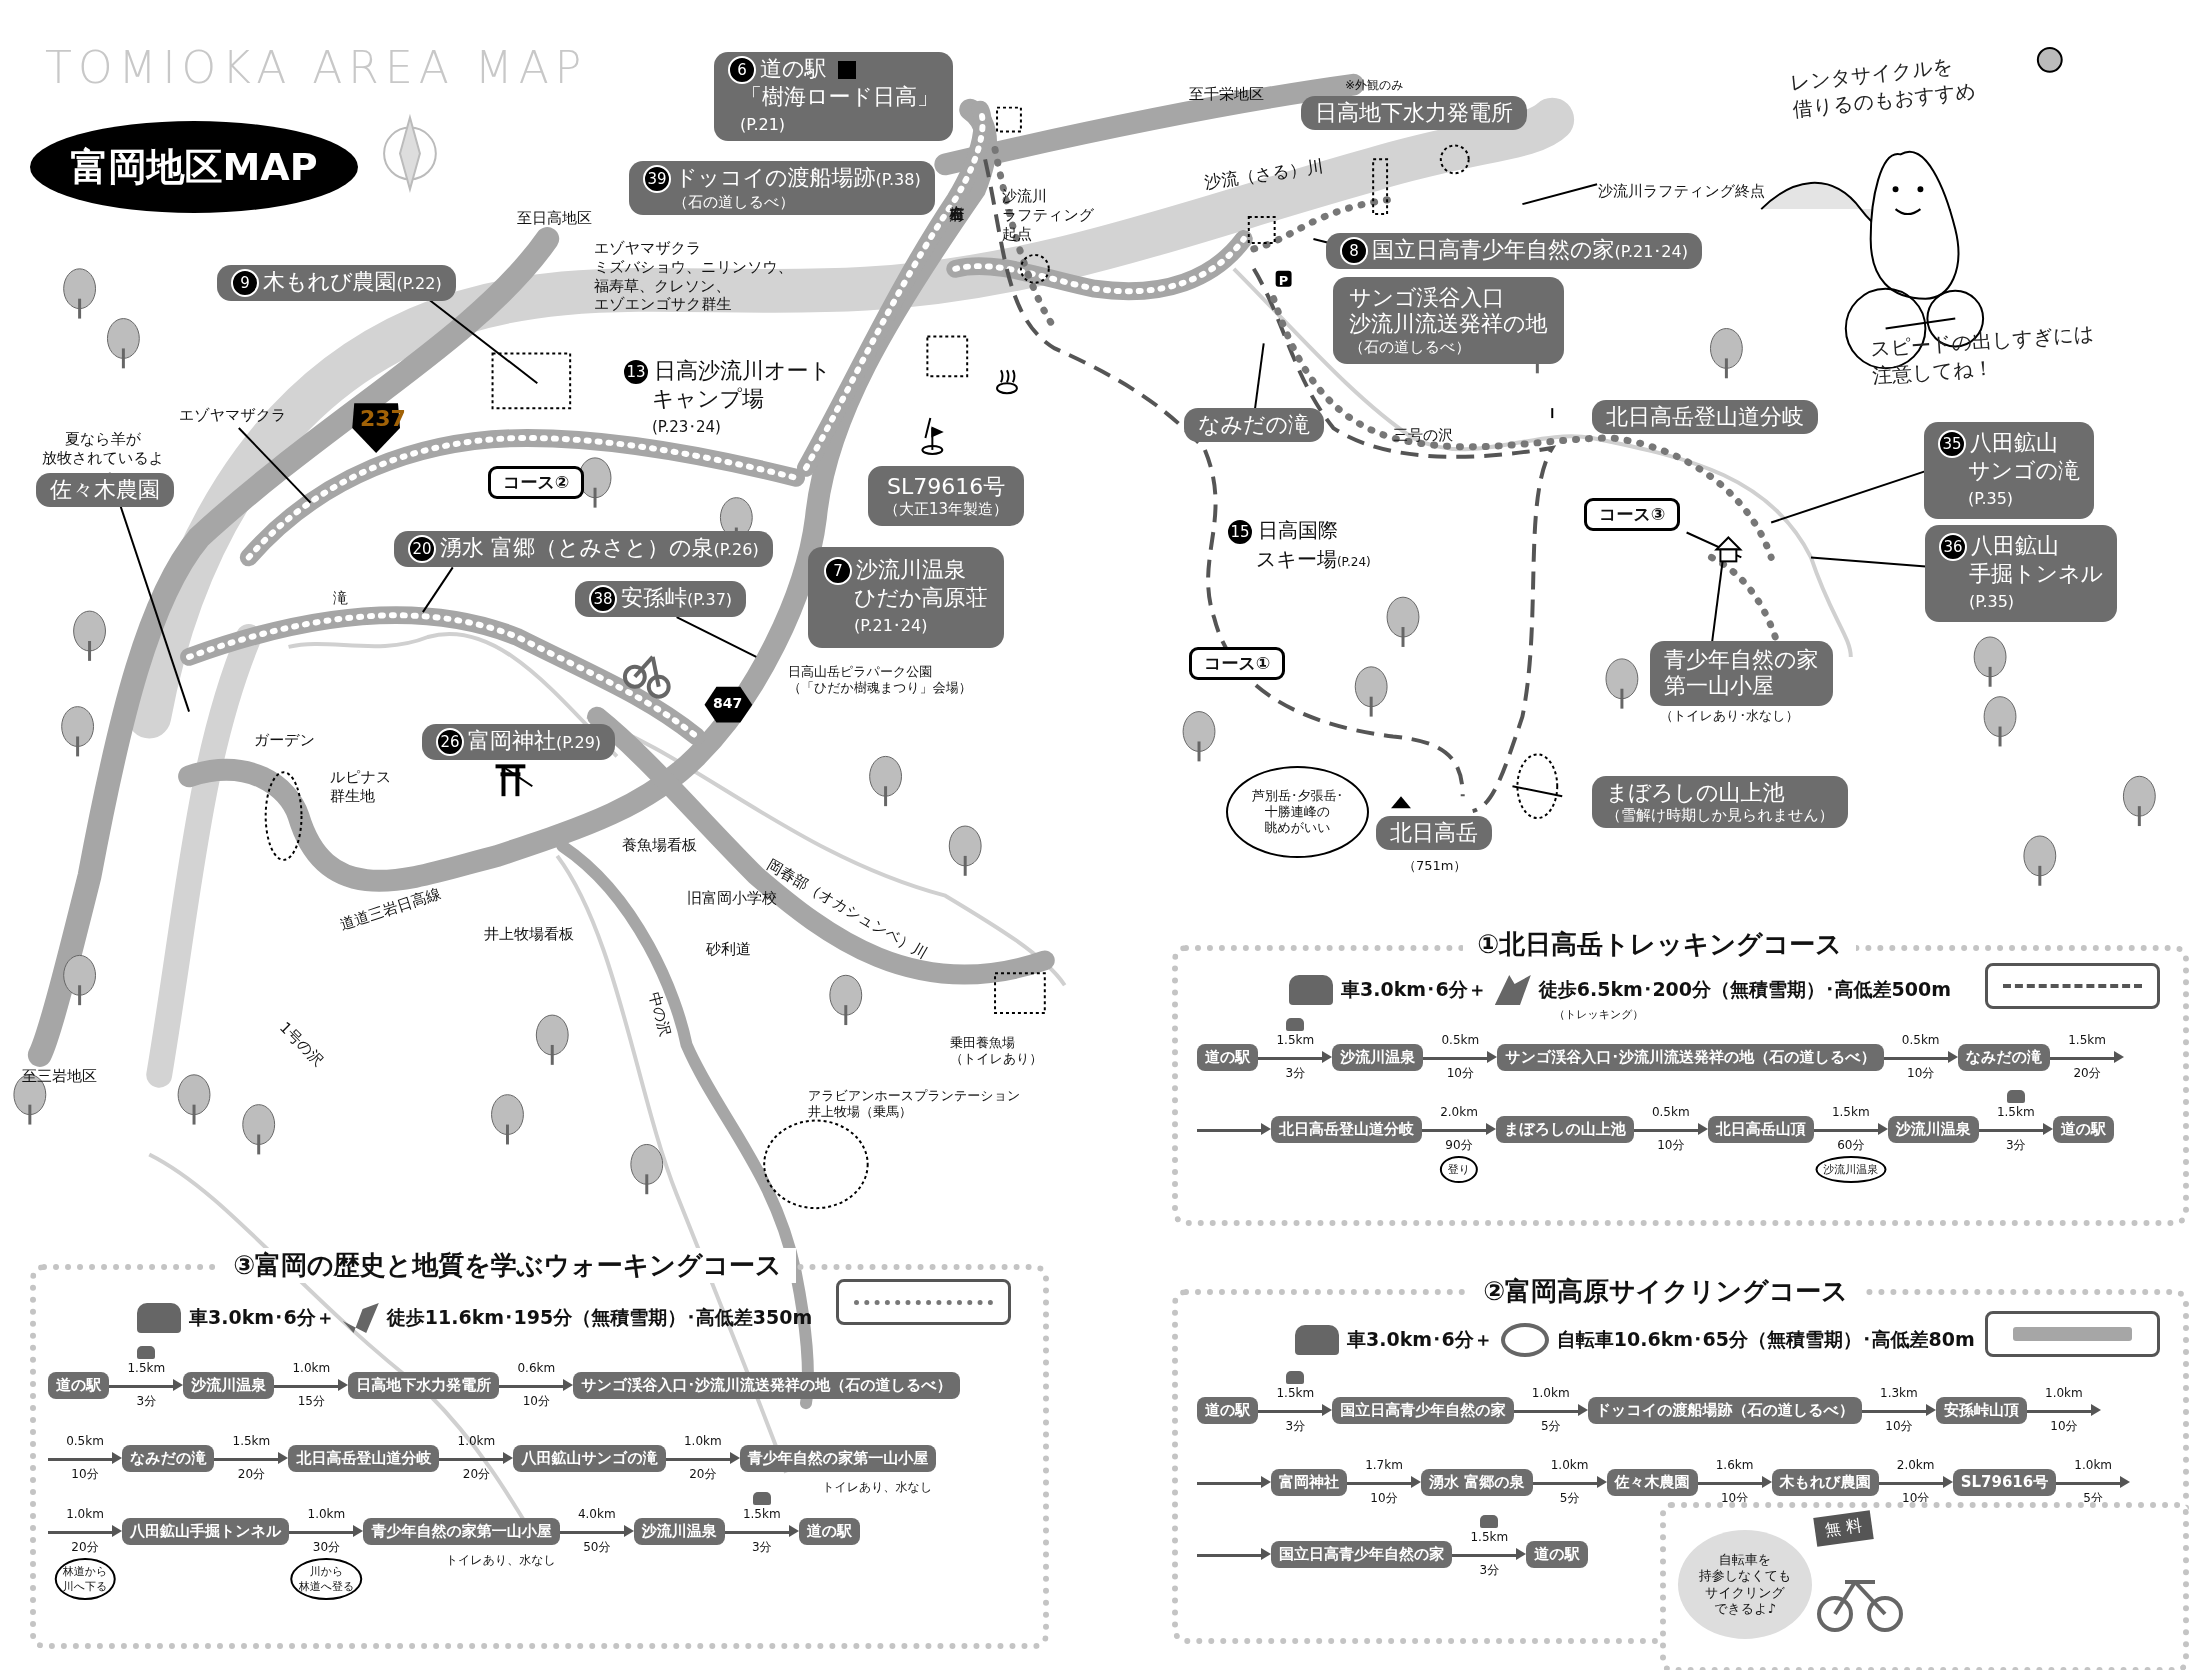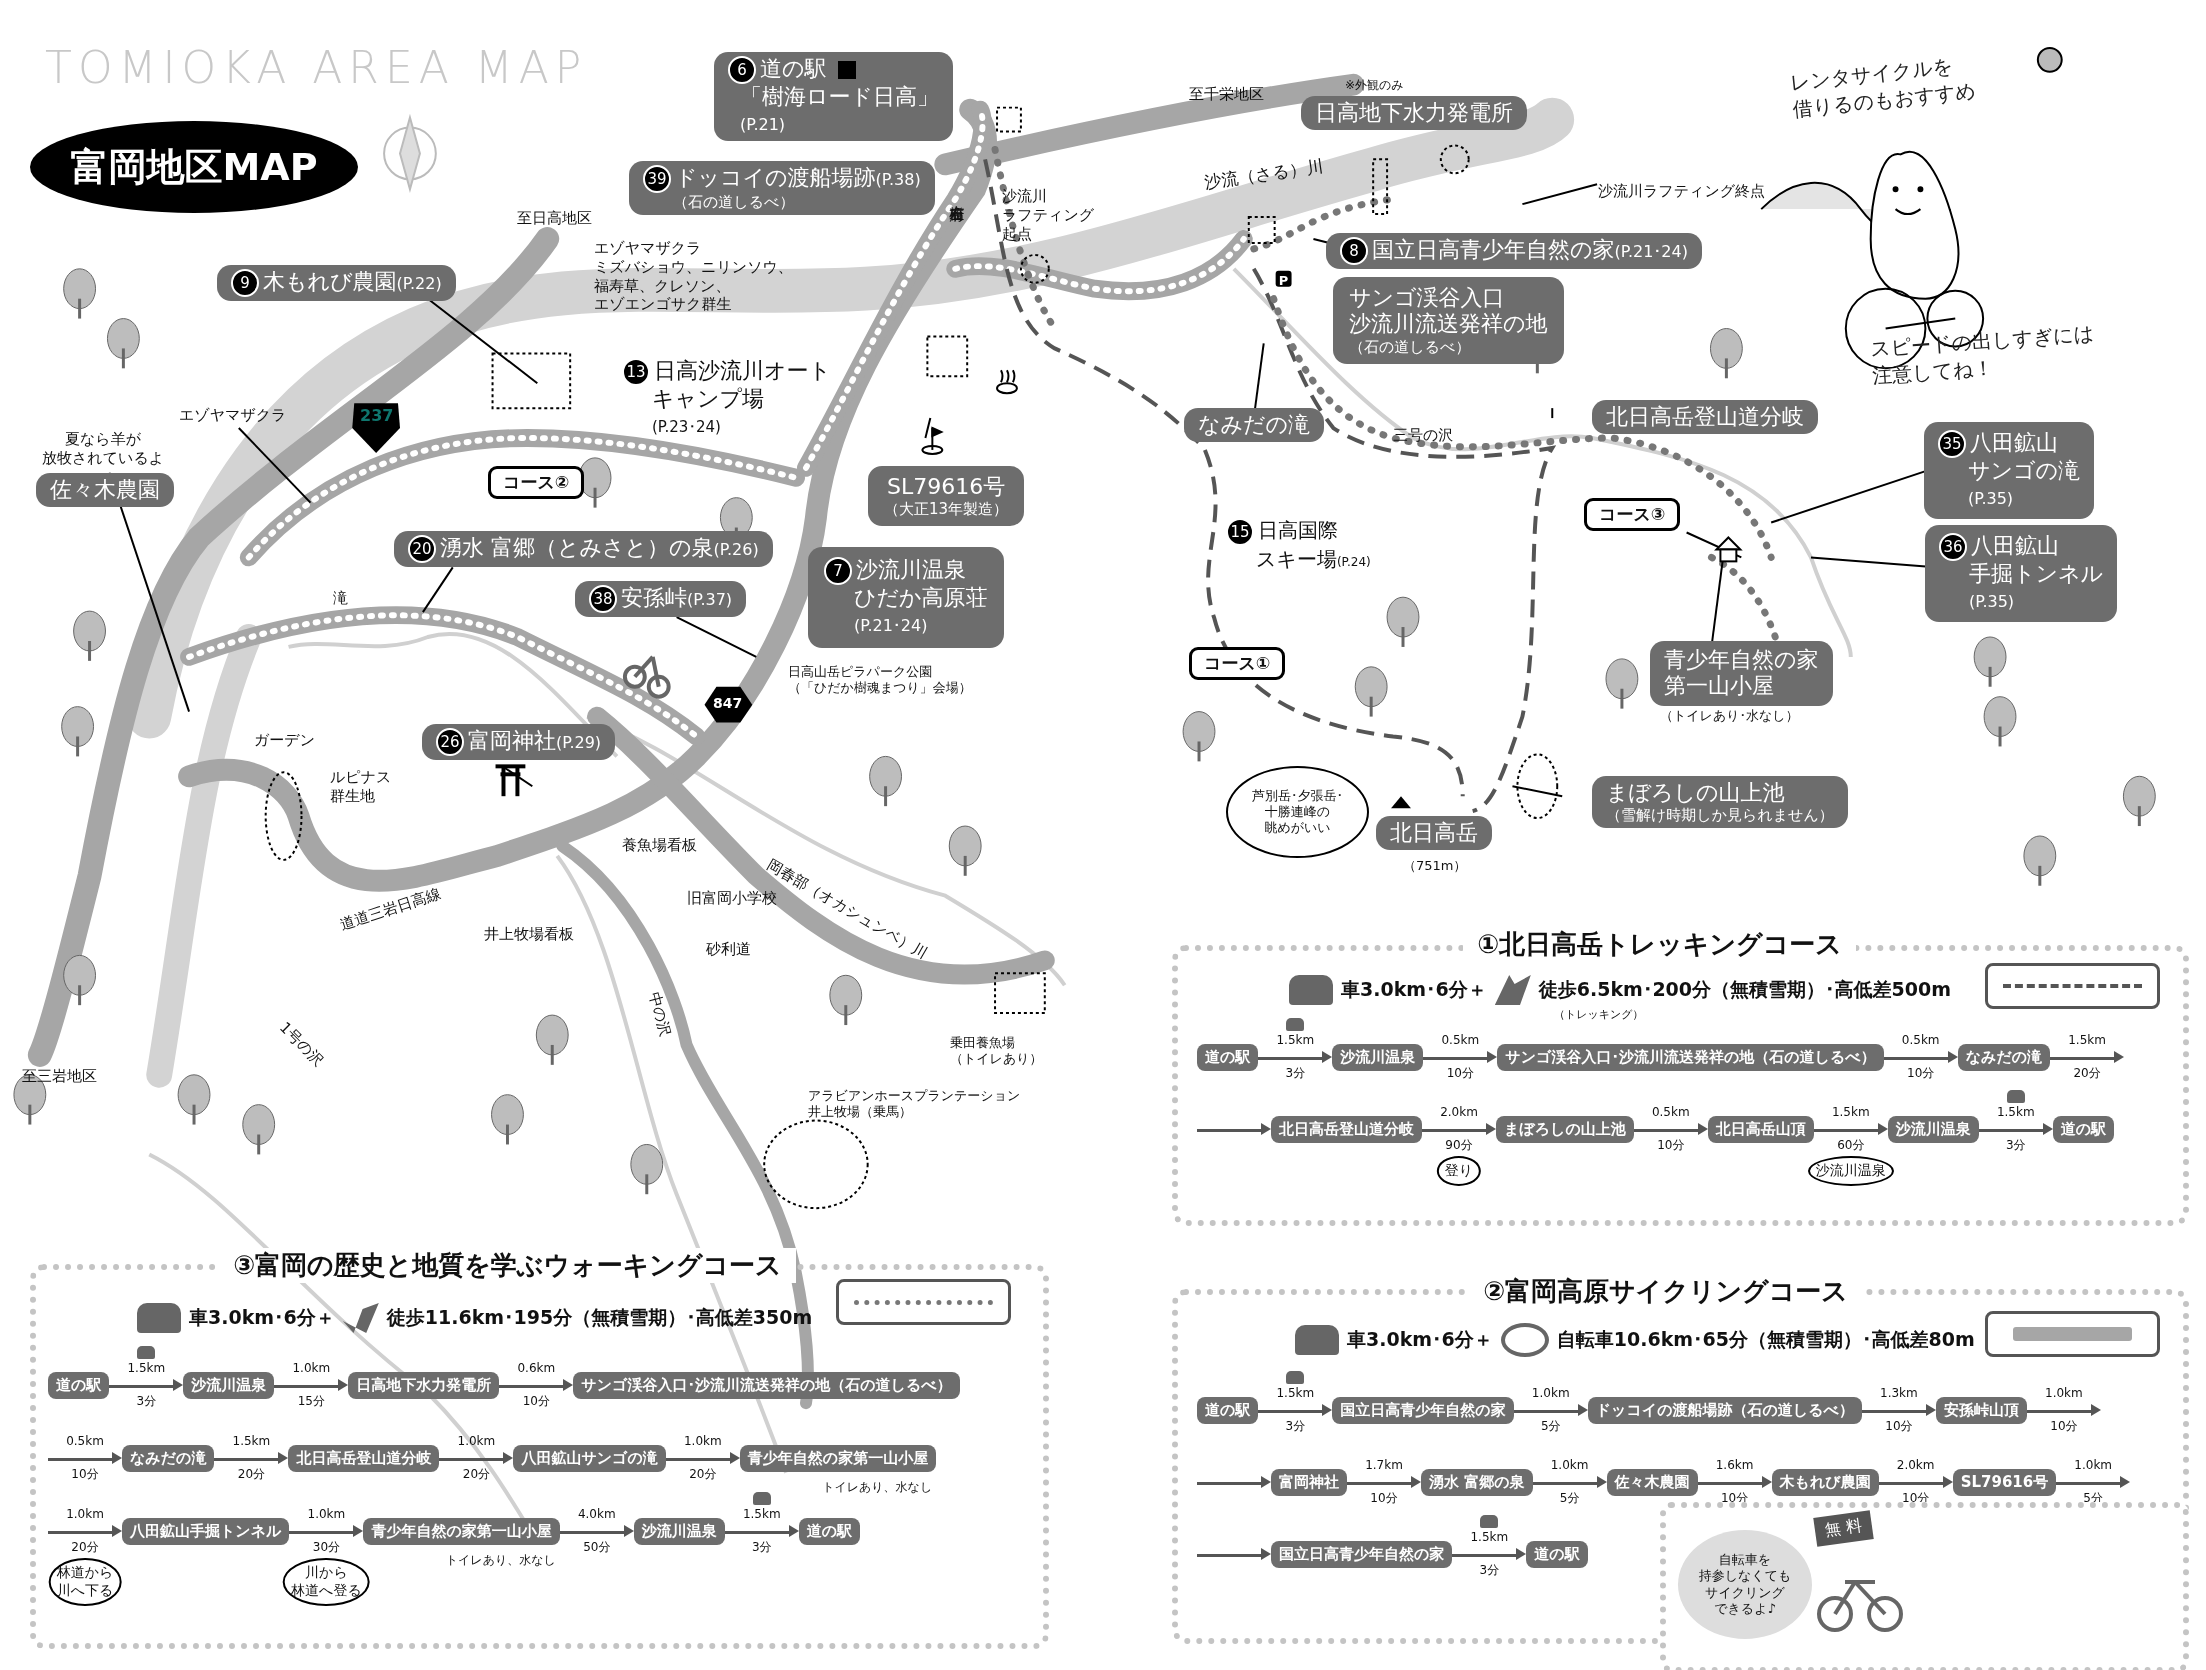--- a/index.html
+++ b/index.html
@@ -23,21 +23,21 @@
   .summary { font-size:19px; font-weight:bold; white-space:nowrap; display:flex; align-items:center; gap:8px; }
   .legend-box { border:3px solid #555; border-radius:8px; width:169px; height:40px; display:flex; align-items:center; justify-content:center; background:#fff; }
   .route-row { display:flex; align-items:center; position:absolute; }
   .stop { background:#6d6d6d; color:#fff; border-radius:8px; padding:4px 8px; font-size:15px; font-weight:bold; white-space:nowrap; }
   .seg { position:relative; height:34px; display:flex; flex-direction:column; align-items:center; justify-content:center; font-size:12px; padding:0 10px; min-width:54px; }
   .seg::before { content:""; position:absolute; left:0; right:8px; top:50%; border-top:3px solid #555; }
   .seg::after { content:""; position:absolute; right:0; top:50%; margin-top:-6px; border-left:10px solid #555; border-top:6px solid transparent; border-bottom:6px solid transparent; }
   .seg .d { position:relative; top:-9px; }
   .seg .t { position:relative; top:9px; }
   .lead { width:40px; }
-  .small-bubble { border:2px solid #000; border-radius:50%; background:#fff; font-size:14px; text-align:center; padding:4px 6px; white-space:nowrap; }
+  .small-bubble { border:2px solid #000; border-radius:50%; background:#fff; font-size:11px; text-align:center; padding:4px 6px; white-space:nowrap; }
   .note { font-size:12px; white-space:nowrap; }
   .hand { font-family:"DejaVu Sans", sans-serif; font-size:20px; color:#222; }
   .rental-text { font-size:18px; line-height:1.3; }
 </style>
 </head>
 <body>
 
 <svg id="map-svg" width="2207" height="1671" viewBox="0 0 2218 1679">
 
   <path d="M150 720 C180 560 260 400 420 330 C560 270 700 300 870 290 C1050 280 1200 220 1380 170 C1480 140 1540 140 1560 120" fill="none" stroke="#d3d3d3" stroke-width="44" stroke-linecap="round"></path>
@@ -263,21 +263,21 @@
     <circle cx="2060" cy="60" r="12" fill="#bbb"></circle>
   </g>
 </svg>
 
 <div class="abs title-en" style="left:45px;top:42px;">TOMIOKA AREA MAP</div>
 <div class="abs title-oval" style="left:30px;top:121px;">富岡地区MAP</div>
 
 <div class="abs txt" style="left:517px;top:209px;">至日高地区</div>
 <div class="abs txt" style="left:1189px;top:85px;">至千栄地区</div>
 <div class="abs txt" style="left:22px;top:1067px;">至三岩地区</div>
-<div class="abs" style="left:360px;top:406px;color:#0f766e;font-weight:bold;font-size:16px;">237</div>
+<div class="abs" style="left:360px;top:406px;color:#a16207;font-weight:bold;font-size:22px;">237</div>
 <div class="abs" style="left:713px;top:695px;color:#fff;font-weight:bold;font-size:14px;">847</div>
 <div class="abs txt" style="left:338px;top:900px;transform:rotate(-18deg);">道道三岩日高線</div>
 <div class="abs txt" style="left:706px;top:940px;">砂利道</div>
 <div class="abs txt" style="left:947px;top:194px;writing-mode:vertical-rl;">右左府橋</div>
 
 <div class="abs txt" style="left:1204px;top:164px;font-size:17px;transform:rotate(-8deg);">沙流（さる）川</div>
 <div class="abs txt" style="left:756px;top:900px;transform:rotate(30deg);">岡春部（オカシュンベ）川</div>
 <div class="abs txt" style="left:274px;top:1035px;transform:rotate(45deg);">1号の沢</div>
 <div class="abs txt" style="left:637px;top:1005px;transform:rotate(75deg);">中の沢</div>
 <div class="abs txt" style="left:1393px;top:426px;">三号の沢</div>

